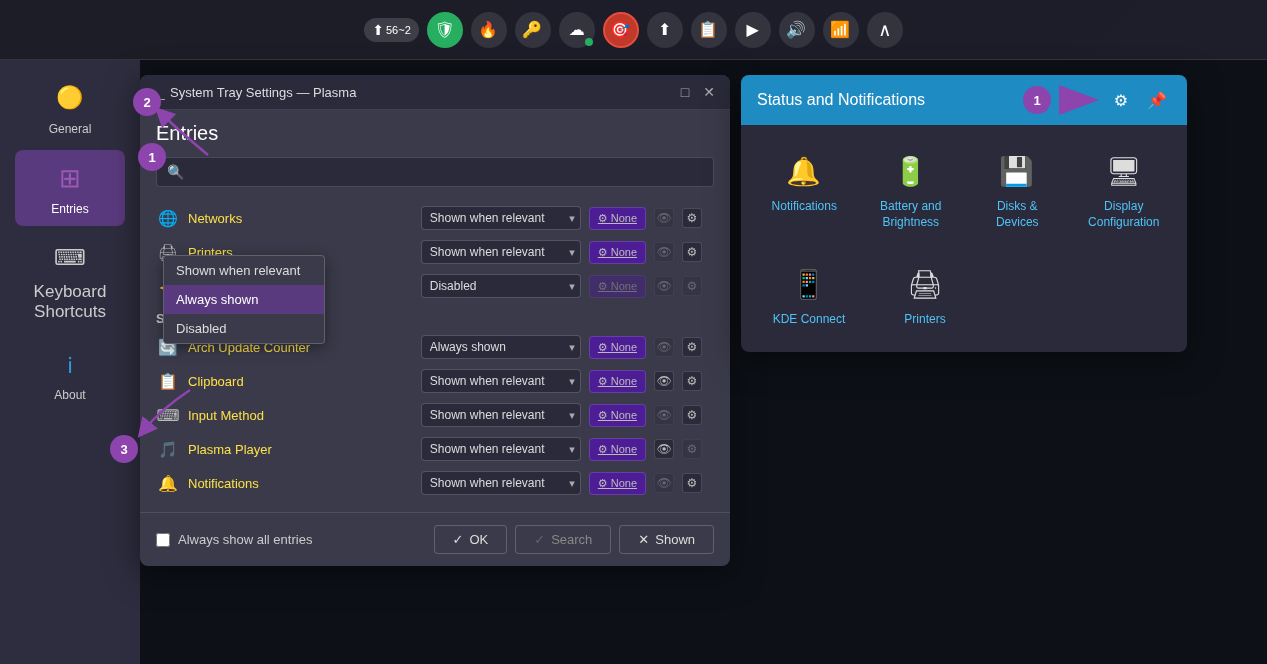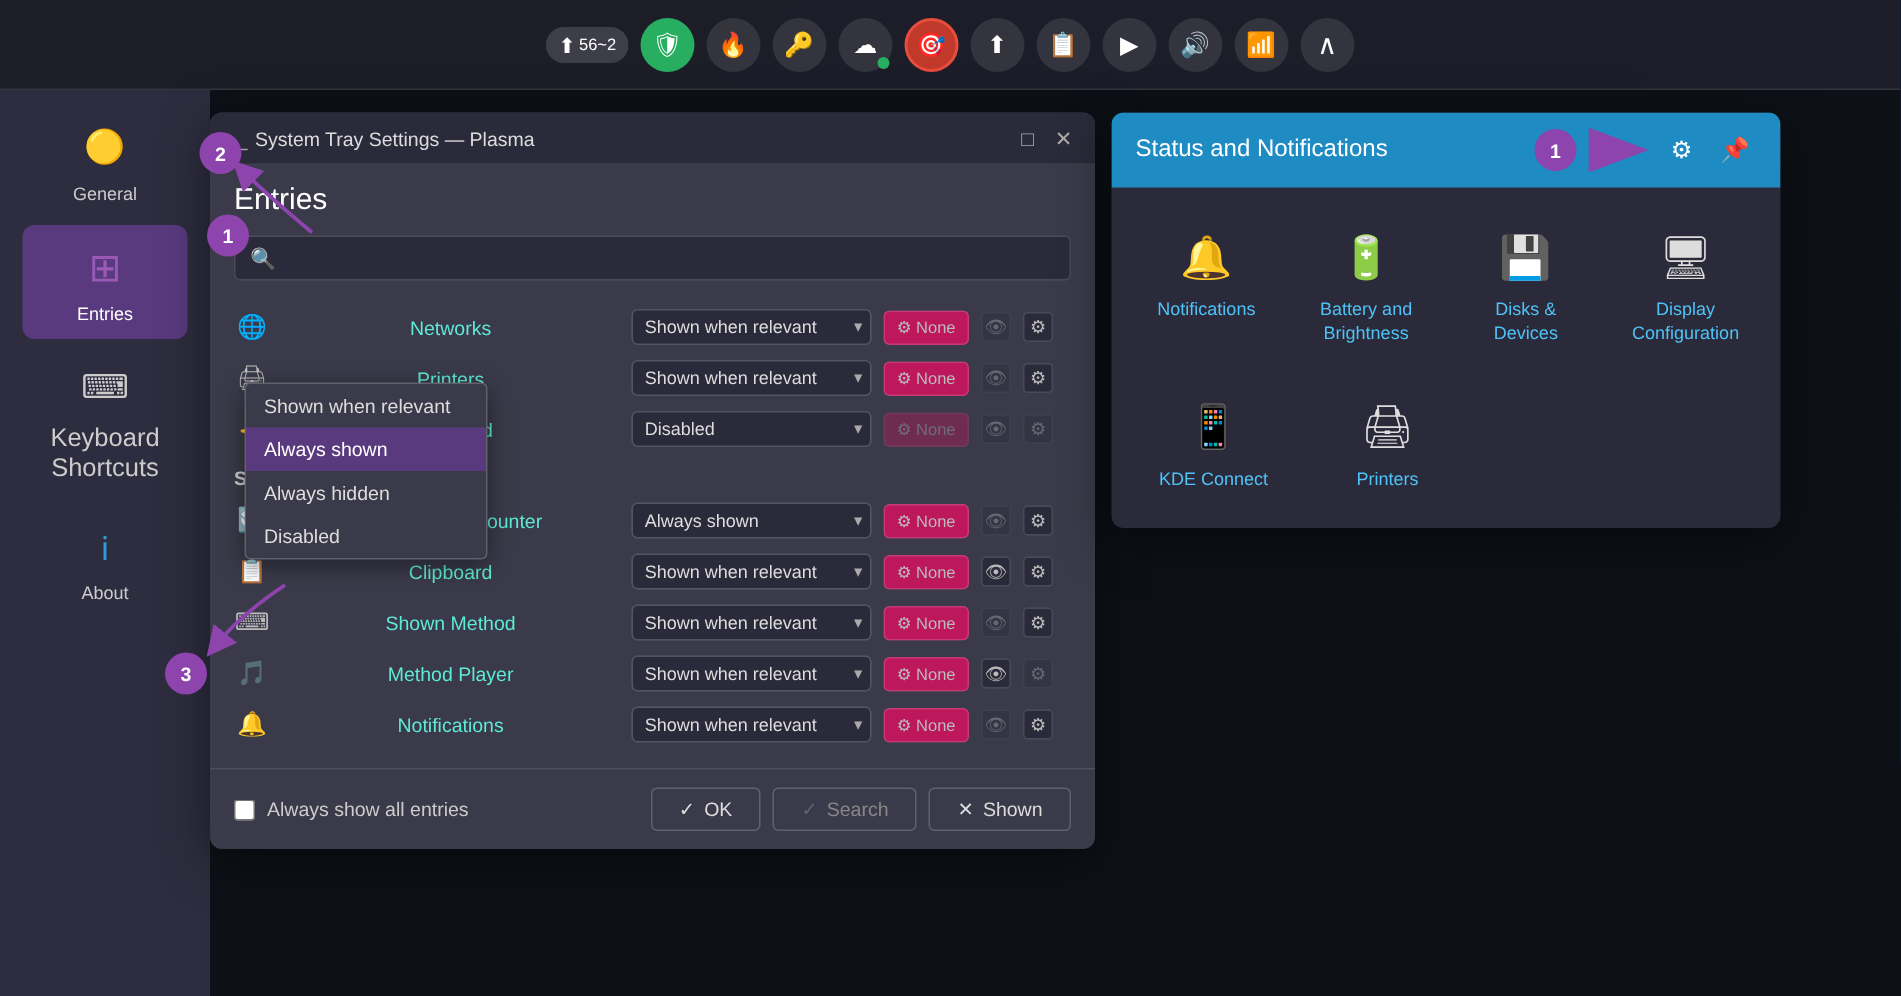--- a/index.html
+++ b/index.html
@@ -207,24 +207,23 @@
       height: 24px;
       display: flex;
       align-items: center;
       justify-content: center;
       font-size: 16px;
       color: #bbb;
       flex-shrink: 0;
     }
     .entry-name {
       flex: 1;
-      color: #5eead4;
+      color: #fde047;
       font-size: 13px;
       min-width: 120px;
-      text-align: center;
     }
     .entry-select {
       background: #2a2a3a;
       border: 1px solid rgba(255,255,255,0.2);
       border-radius: 4px;
       color: #ddd;
       font-size: 12px;
       padding: 4px 8px;
       width: 160px;
       cursor: pointer;
@@ -241,31 +240,32 @@
       content: '▾';
       position: absolute;
       right: 6px;
       top: 50%;
       transform: translateY(-50%);
       color: #aaa;
       pointer-events: none;
       font-size: 11px;
     }
     .entry-action-btn {
-      background: #be185d;
+      background: #4c1d95;
       border: 1px solid rgba(255,255,255,0.15);
       border-radius: 4px;
       color: #bbb;
       font-size: 11px;
       padding: 4px 8px;
       cursor: pointer;
       display: flex;
       align-items: center;
       gap: 4px;
       white-space: nowrap;
+      text-decoration: underline;
     }
     .entry-action-btn.disabled {
       opacity: 0.4;
       cursor: default;
     }
     .entry-action-icon {
       width: 20px;
       height: 20px;
       display: flex;
       align-items: center;
@@ -642,37 +642,37 @@
             <option>Disabled</option>
           </select>
         </div>
         <button class="entry-action-btn">⚙ None</button>
         <div class="entry-action-icon">👁</div>
         <div class="entry-action-icon">⚙</div>
       </div>
 
       <div class="entry-row">
         <div class="entry-icon">⌨</div>
-        <div class="entry-name">Shown Method</div>
+        <div class="entry-name">Input Method</div>
         <div class="select-wrapper">
           <select class="entry-select">
             <option>Shown when relevant</option>
             <option>Always shown</option>
             <option>Always hidden</option>
             <option>Disabled</option>
           </select>
         </div>
         <button class="entry-action-btn">⚙ None</button>
         <div class="entry-action-icon disabled">👁</div>
         <div class="entry-action-icon">⚙</div>
       </div>
 
       <div class="entry-row">
         <div class="entry-icon">🎵</div>
-        <div class="entry-name">Method Player</div>
+        <div class="entry-name">Plasma Player</div>
         <div class="select-wrapper">
           <select class="entry-select">
             <option>Shown when relevant</option>
             <option>Always shown</option>
             <option>Always hidden</option>
             <option>Disabled</option>
           </select>
         </div>
         <button class="entry-action-btn">⚙ None</button>
         <div class="entry-action-icon">👁</div>
@@ -720,23 +720,20 @@
 </div>
 
 <div class="dropdown-popup">
   <div class="dropdown-option">
     <span>Shown when relevant</span>
   </div>
   <div class="dropdown-option selected">
     <span>Always shown</span>
   </div>
   <div class="dropdown-option">
-    <span>Always hidden</span>
-  </div>
-  <div class="dropdown-option">
     <span>Disabled</span>
   </div>
 </div>
 
 <div class="notif-panel">
   <div class="notif-header">
     <div class="notif-title">Status and Notifications</div>
     <div class="notif-header-icons">
 
       <div style="position:relative;display:inline-flex;align-items:center;justify-content:center;">

